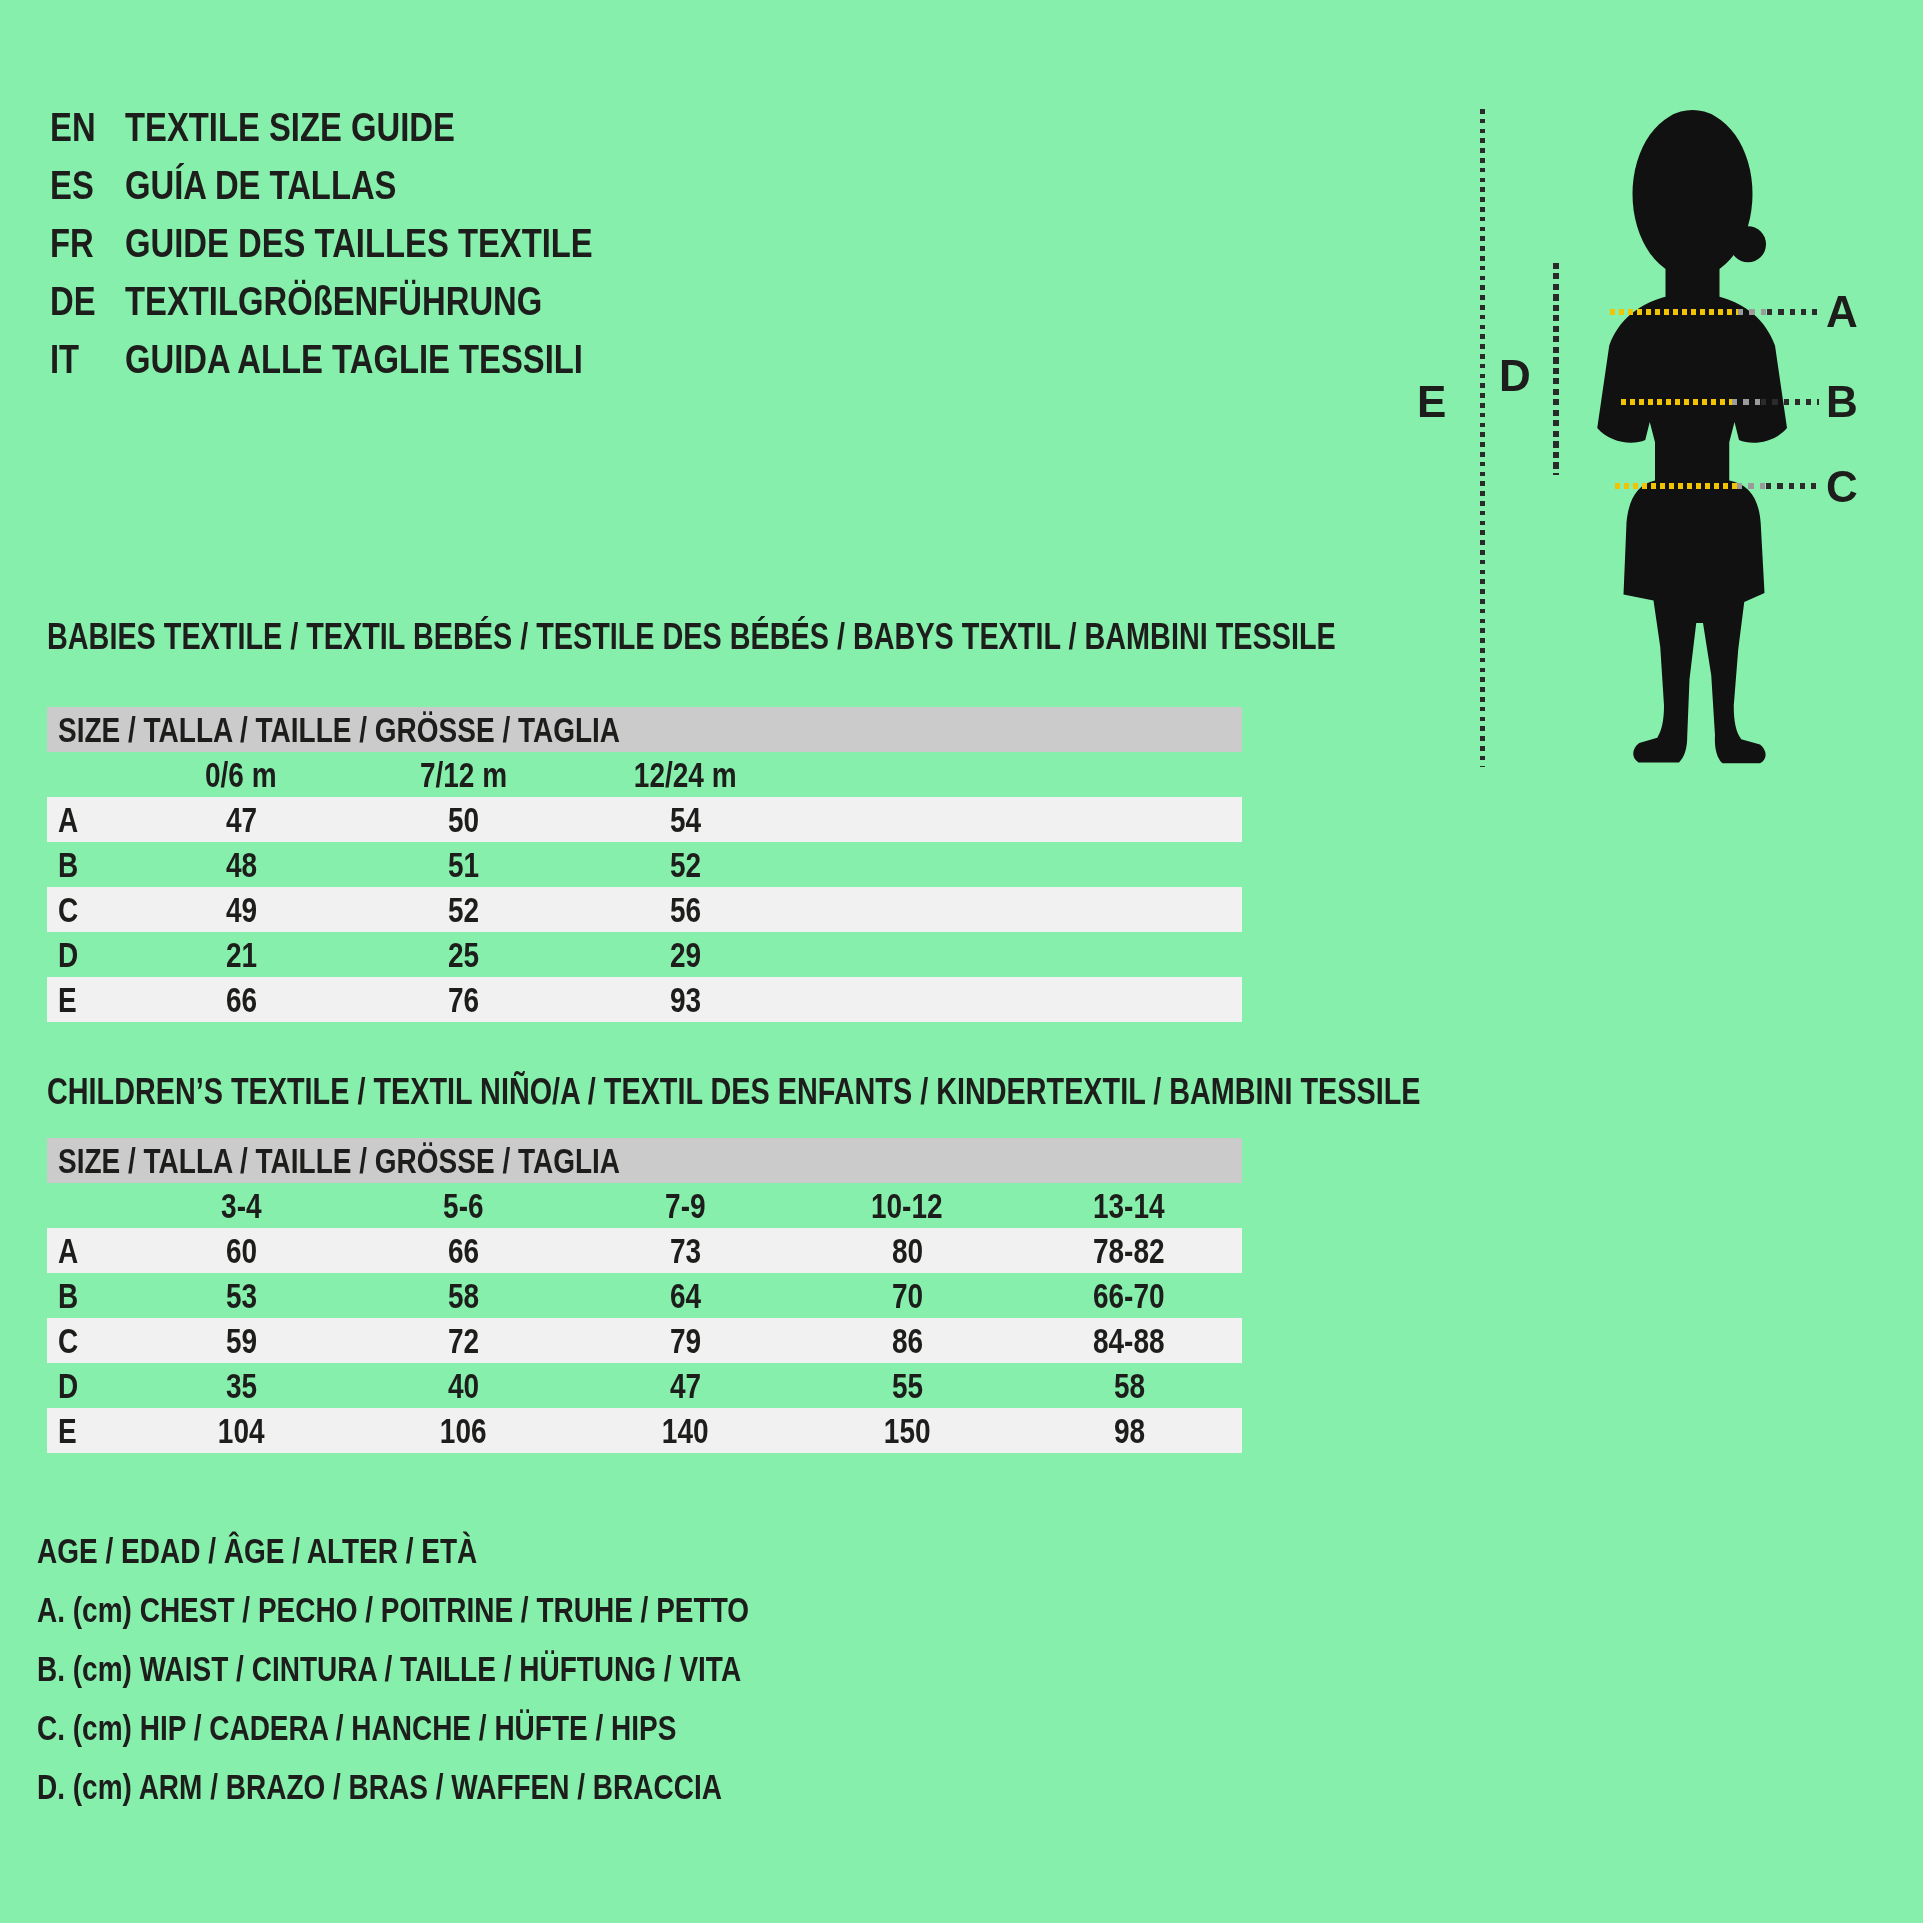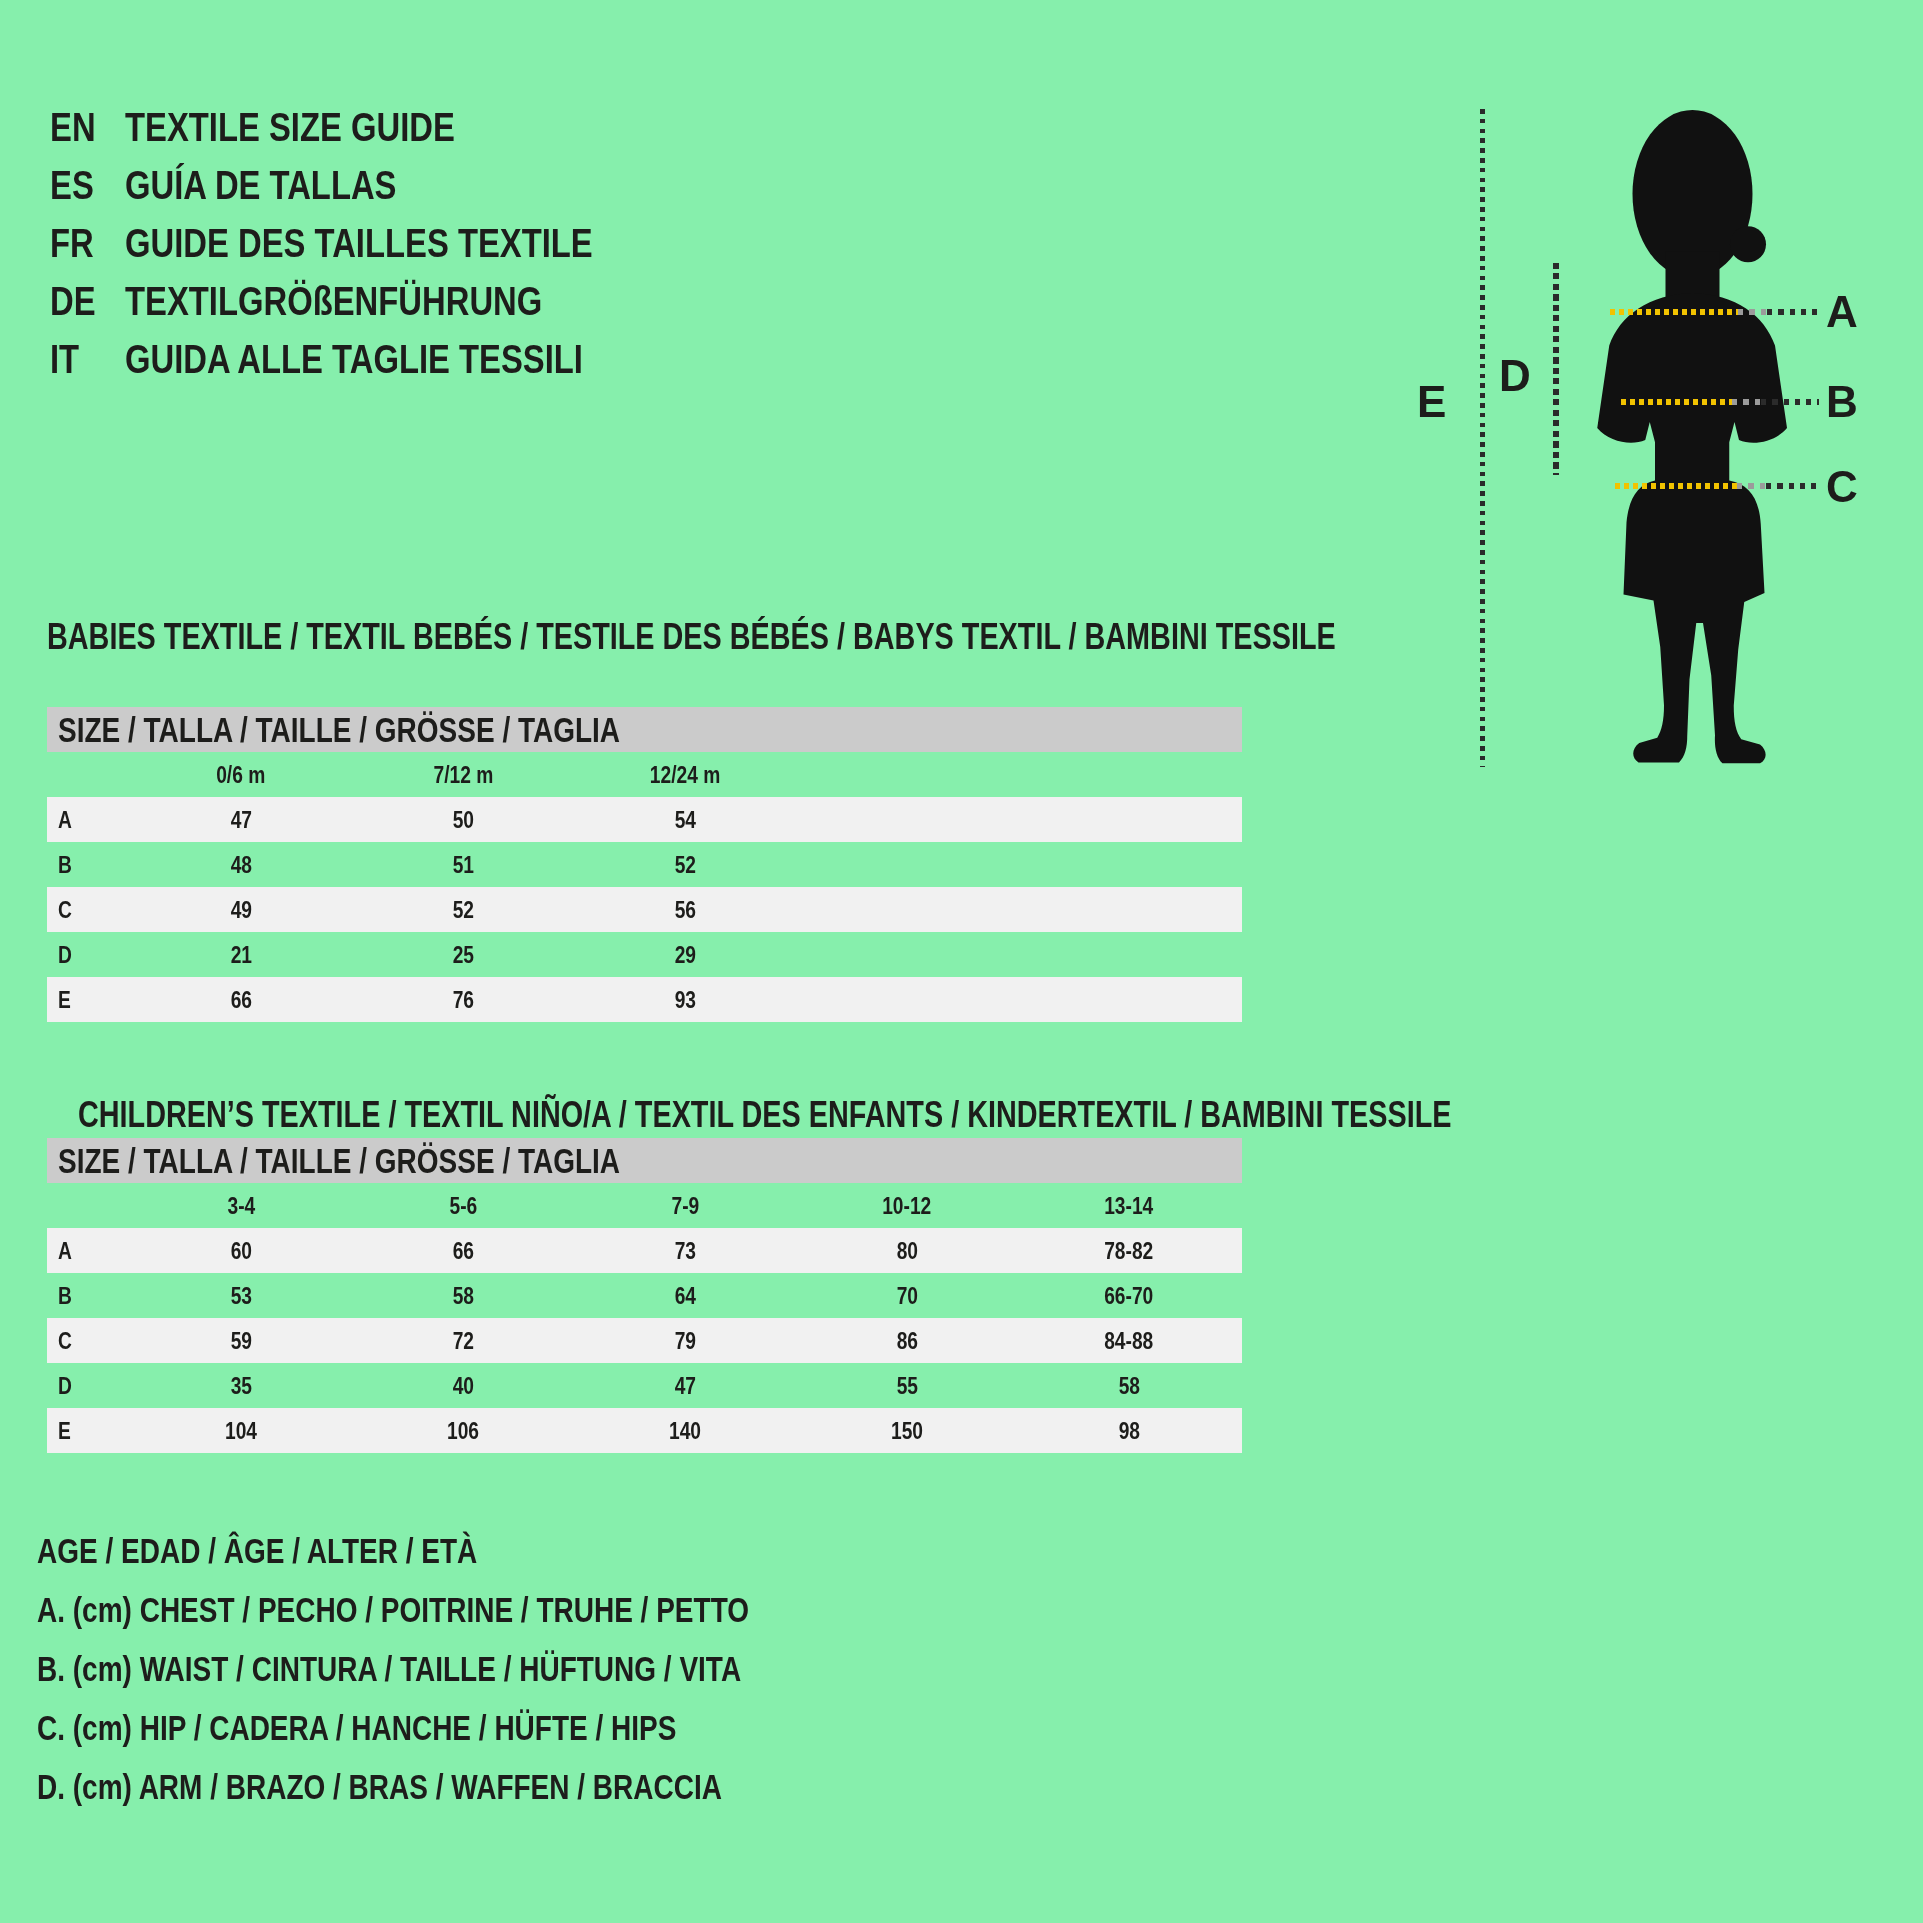--- a/index.html
+++ b/index.html
@@ -12,21 +12,21 @@
 
   
   .lang-block{position:absolute;left:50px;top:98px;}
   .lang-row{display:flex;height:58px;line-height:58px;font-size:41px;}
   .lang-code{width:75px;}
   
   .sec-heading{position:absolute;left:47px;font-size:36px;line-height:38px;}
   
   .sizetable{position:absolute;left:47px;width:1195px;}
   .size-bar{height:45px;background:#cbcbcb;display:flex;align-items:center;padding-left:10.5px;box-sizing:border-box;font-size:35px;}
-  .trow{display:grid;grid-template-columns:83px repeat(5,222px);height:45px;font-size:24px;}
+  .trow{display:grid;grid-template-columns:83px repeat(5,222px);height:45px;font-size:35px;}
   .tcell{display:flex;align-items:center;justify-content:center;}
   .tlabel{justify-content:flex-start;padding-left:10.5px;box-sizing:border-box;}
   .shade{background:#f1f1f1;}
   
   .legend{position:absolute;left:37px;top:1521px;}
   .legend-line{height:59px;line-height:59px;font-size:35px;}
   
   .vdots-e{position:absolute;left:1480px;top:109px;width:5.3px;height:658px;
     background:repeating-linear-gradient(180deg,#2a2a2a 0 4.5px,transparent 4.5px 9.8px);}
   .vdots-d{position:absolute;left:1553px;top:263px;width:6px;height:212px;
@@ -195,21 +195,21 @@
           <span class="cx cxc">76</span>
         </div>
       <div class="tcell">
           <span class="cx cxc">93</span>
         </div>
       <div class="tcell"></div>
         <div class="tcell"></div>
     </div>
   </div>
 
-  <div class="sec-heading" style="top:1096px;margin-left:31px;">
+  <div class="sec-heading" style="top:1073px;">
     <span class="cx">CHILDREN’S TEXTILE / TEXTIL NIÑO/A / TEXTIL DES ENFANTS / KINDERTEXTIL / BAMBINI TESSILE</span>
   </div>
   <div class="sizetable" style="top:1138px;">
     <div class="size-bar">
       <span class="cx">SIZE / TALLA / TAILLE / GRÖSSE / TAGLIA</span>
     </div>
     <div class="trow">
       <div class="tcell tlabel"></div>
       <div class="tcell">
           <span class="cx cxc">3-4</span>

